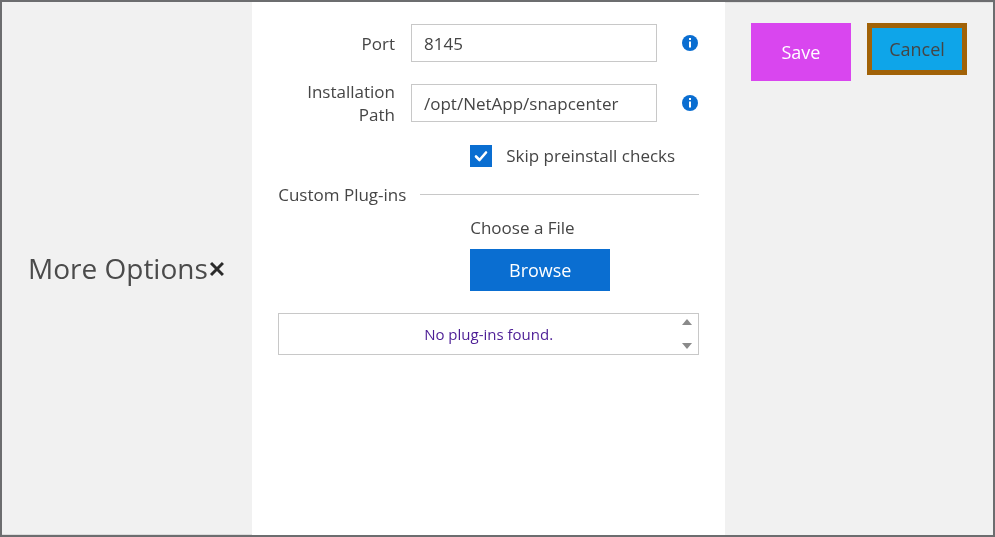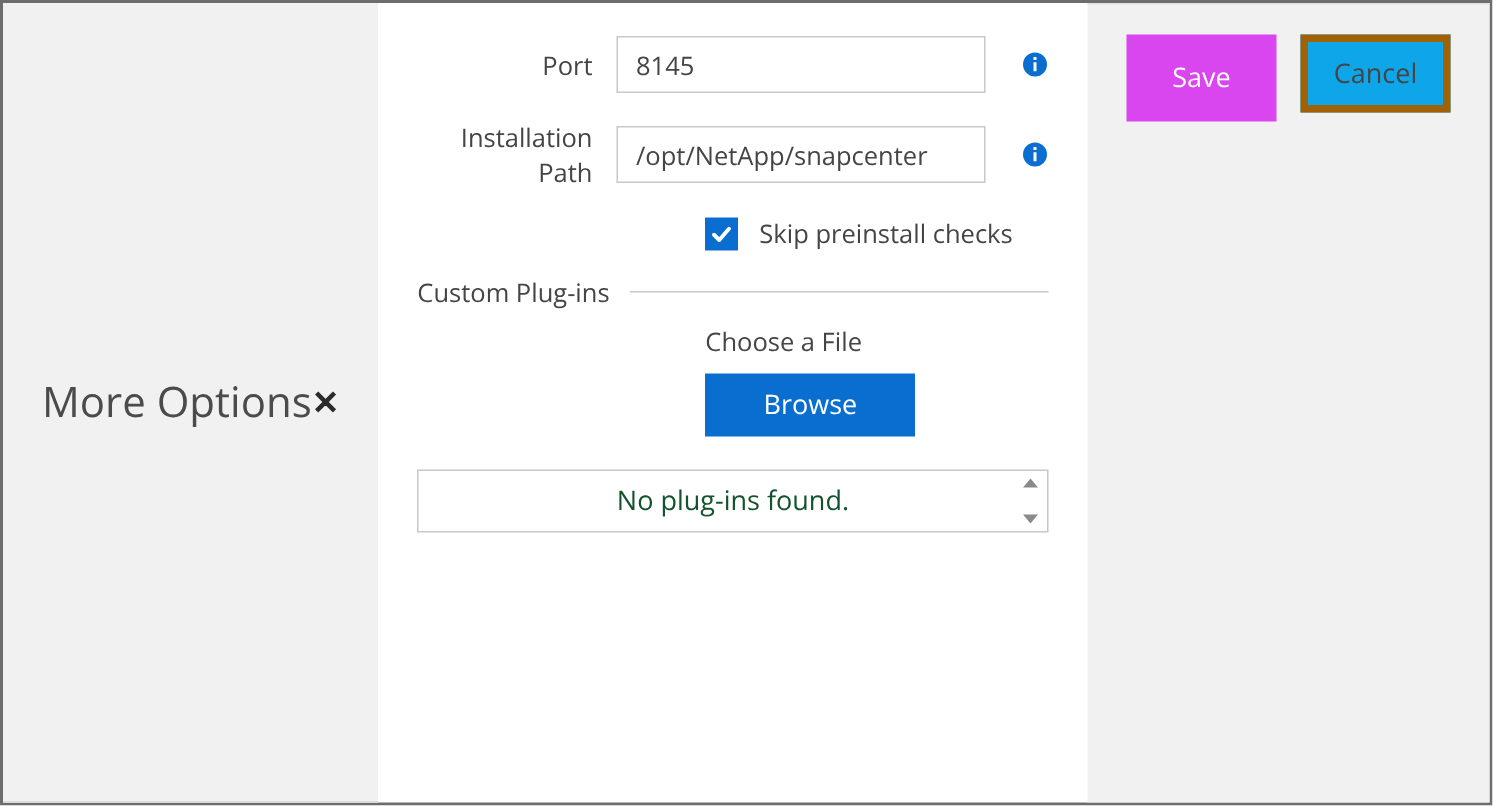--- a/index.html
+++ b/index.html
@@ -152,22 +152,22 @@
     border: 1px solid #e4e4e4;
     cursor: default;
   }
   .listbox {
     border: 1px solid #c8c8c8;
     height: 42px;
     display: flex;
     align-items: center;
     justify-content: center;
     position: relative;
-    font-size: 18px;
-    color: #14532d;
+    font-size: 15px;
+    color: #4c1d95;
     background: #fff;
   }
   .spinners {
     position: absolute;
     right: 2px;
     top: 2px;
     bottom: 2px;
     width: 18px;
     display: flex;
     flex-direction: column;

